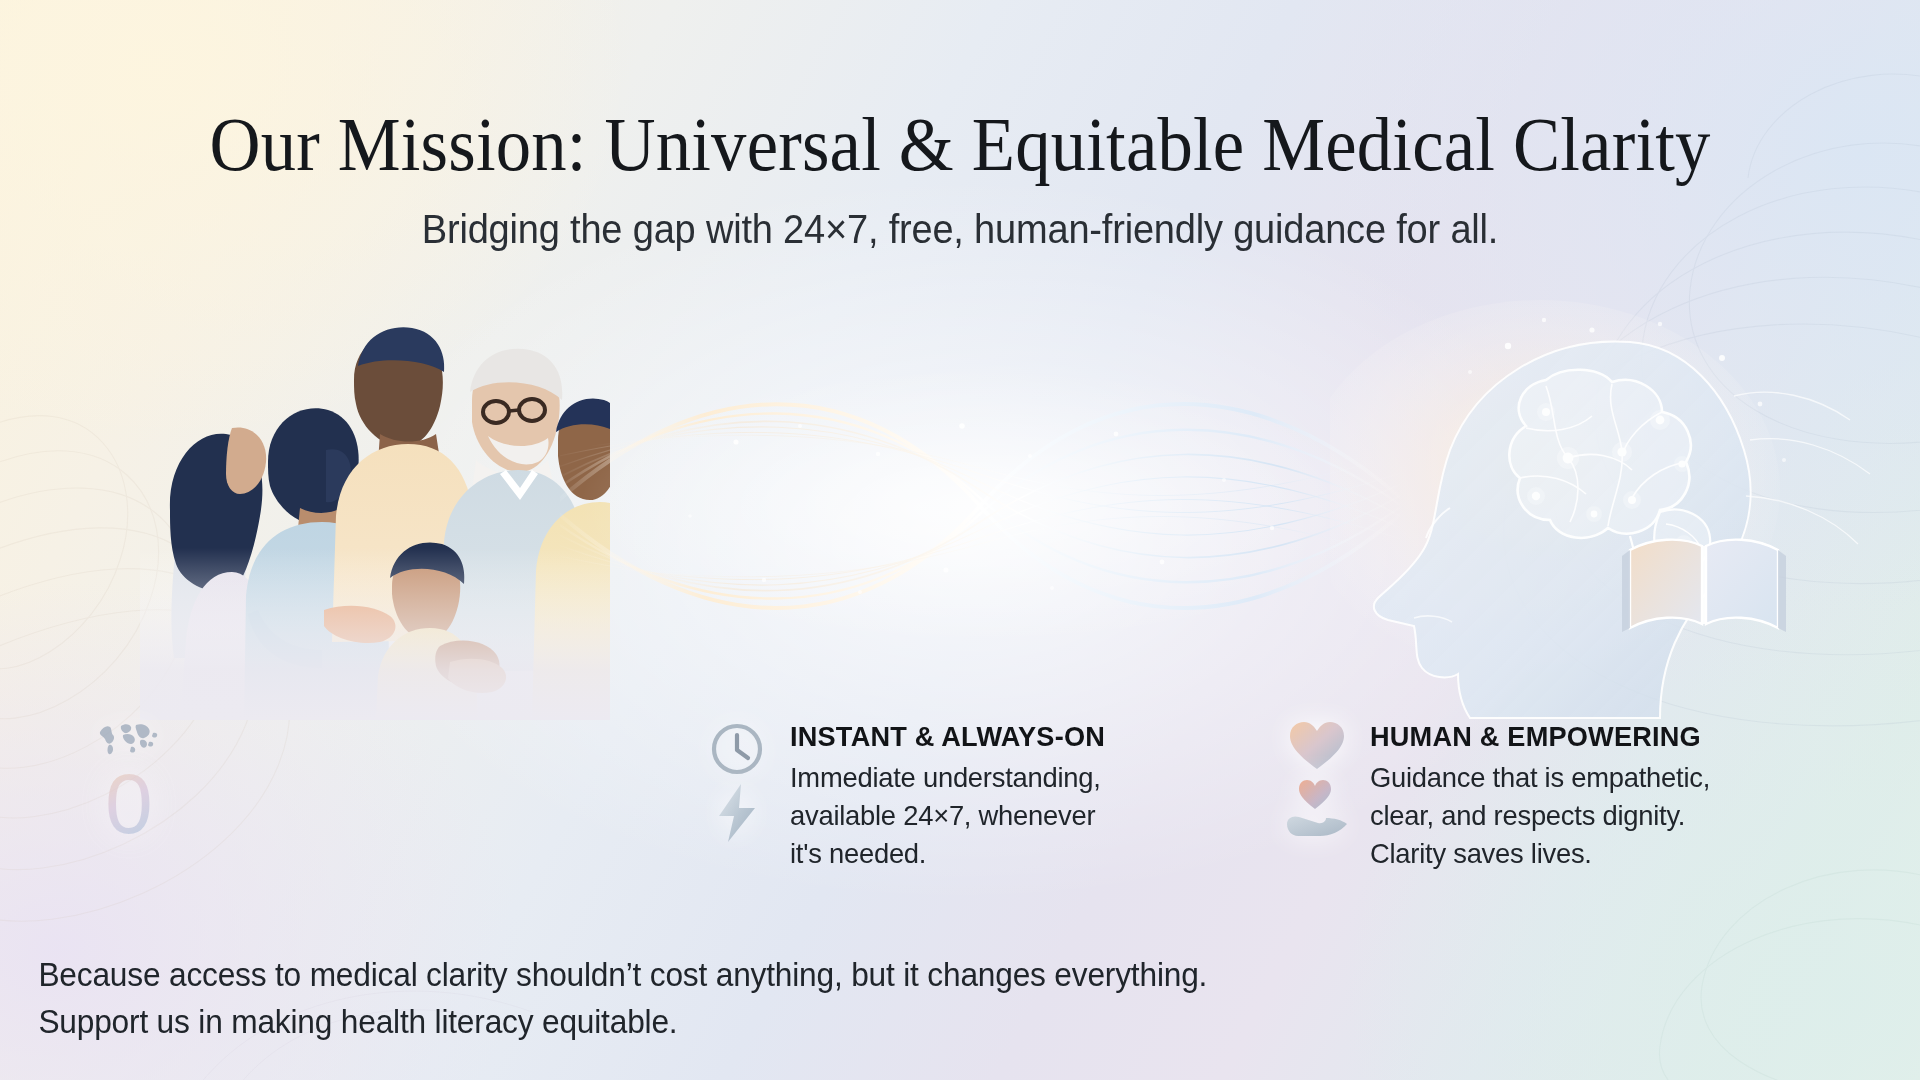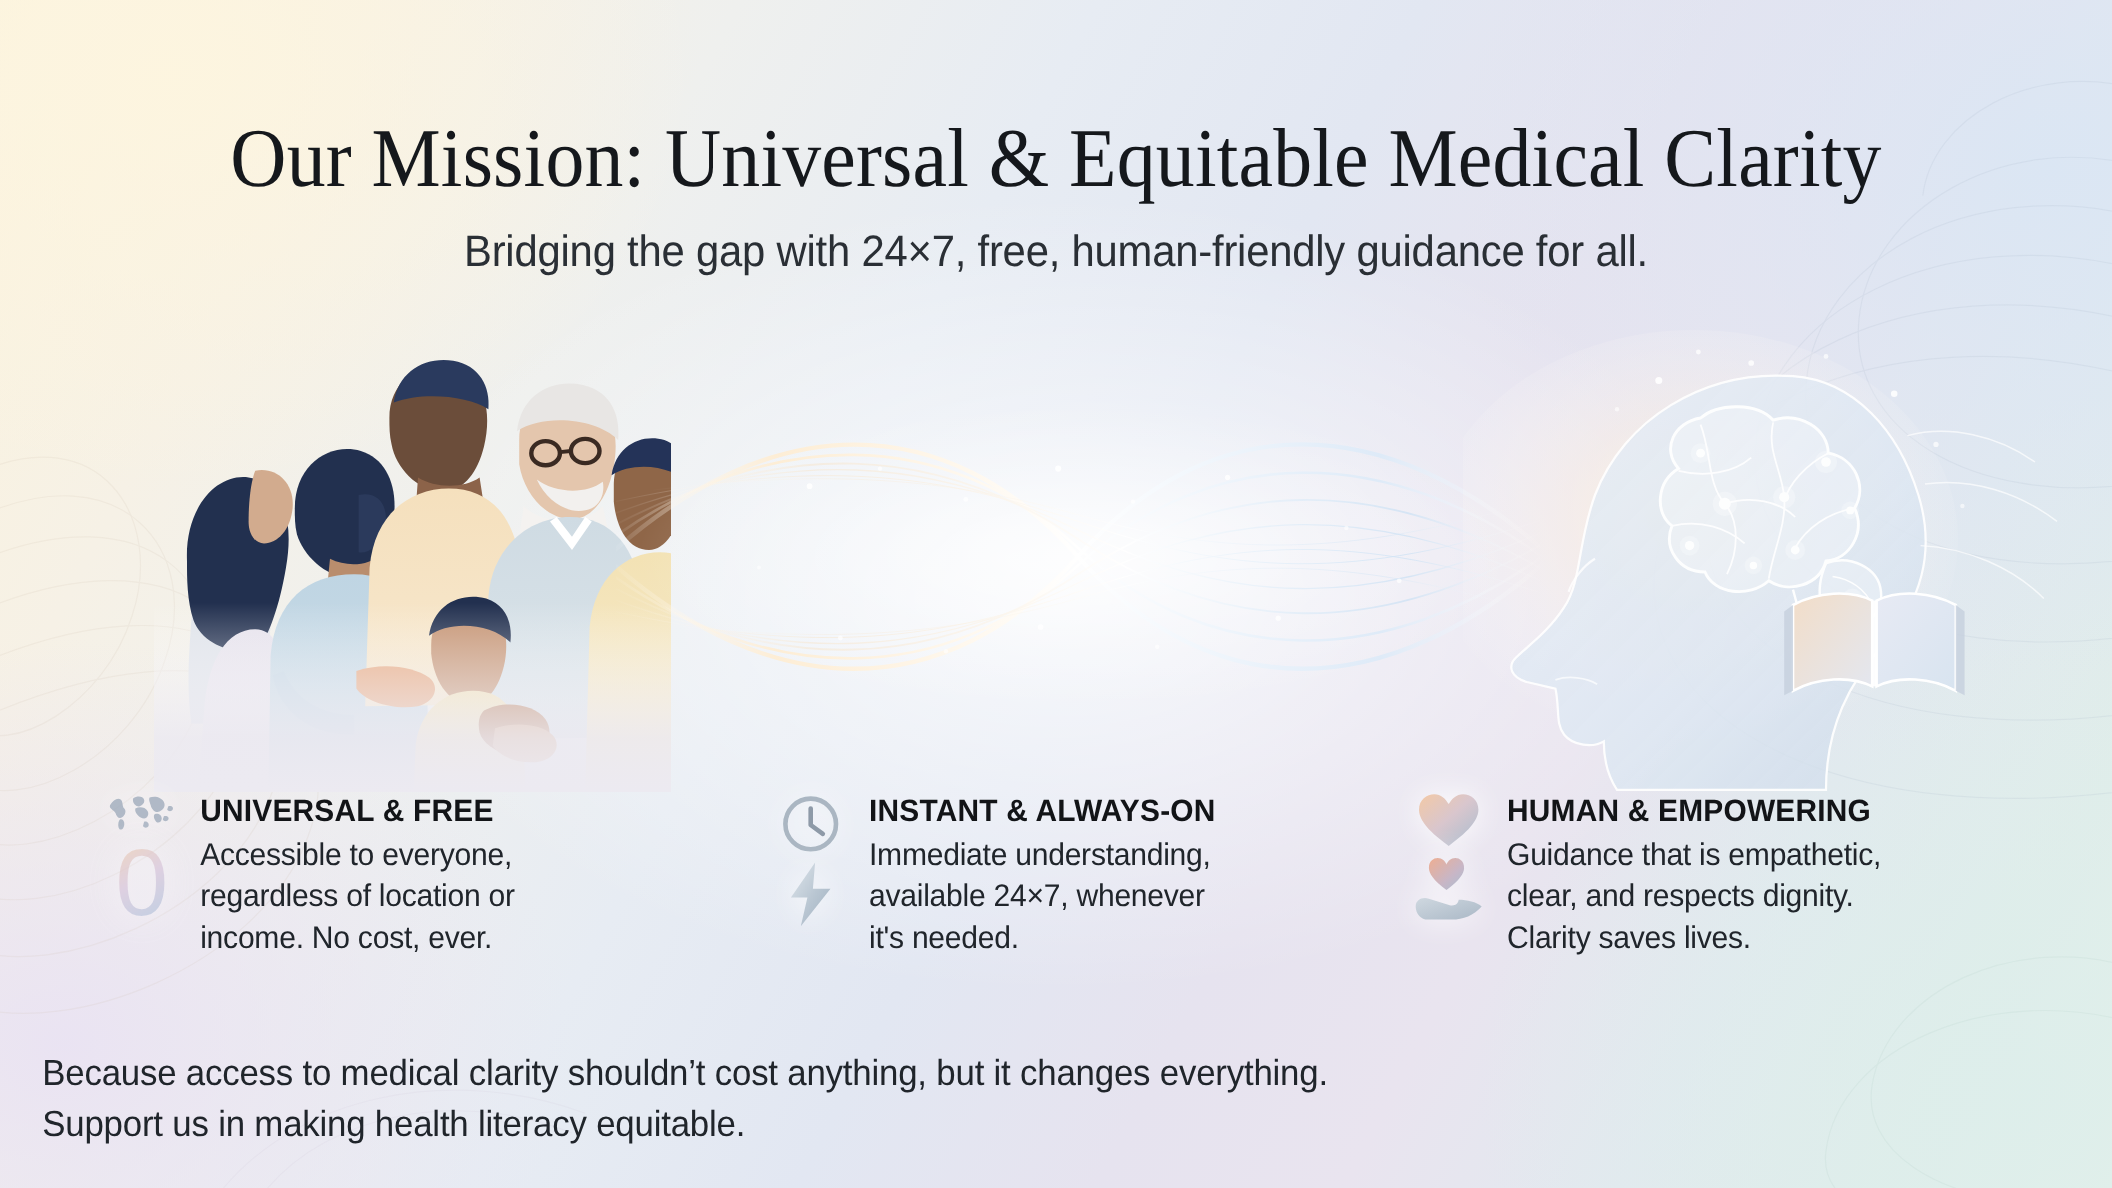--- a/index.html
+++ b/index.html
@@ -468,28 +468,20 @@
             <path d="M24 6 C 28 3 33 4 34 7 C 35 10 32 12 30 13 C 27 14 23 10 24 6 Z"></path>
             <path d="M26 15 C 30 13 35 14 37 17 C 39 20 37 24 34 24 C 30 24 25 19 26 15 Z"></path>
             <path d="M39 5 C 44 3 50 5 52 9 C 54 13 51 17 47 18 C 44 19 41 16 40 12 C 39 9 38 7 39 5 Z"></path>
             <path d="M44 20 C 47 19 50 21 50 24 C 50 27 47 29 45 27 C 43 25 42 21 44 20 Z"></path>
             <path d="M52 22 C 55 21 57 23 56 25 C 55 27 52 27 51 25 Z"></path>
             <path d="M34 27 C 36 26 39 28 38 31 C 37 33 34 33 33 31 Z"></path>
             <path d="M56 13 C 59 12 61 14 60 16 C 59 18 56 18 55 16 Z"></path>
           </g>
         </svg>
         <div class="zero-glyph glow">0</div>
-      </div>
-      <div class="feature-text">
-        <div class="feature-heading">UNIVERSAL &amp; FREE</div>
-        <div class="feature-desc">
-          <span class="ln">Accessible to everyone,</span>
-          <span class="ln">regardless of location or</span>
-          <span class="ln">income. No cost, ever.</span>
-        </div>
       </div>
     </div>
 
     <div class="feature col2">
       <div class="feature-icons">
         <svg class="glow" width="58" height="58" viewBox="0 0 58 58" fill="none">
           <circle cx="29" cy="29" r="23" fill="none" stroke="#aab6c2" stroke-width="4.2"></circle>
           <path d="M29 15 L 29 30 L 40 38" fill="none" stroke="#8e9aa8" stroke-width="4.2" stroke-linecap="round" stroke-linejoin="round"></path>
         </svg>
         <svg class="glow" width="46" height="62" viewBox="0 0 46 62" fill="none" style="margin-top:-2px">

